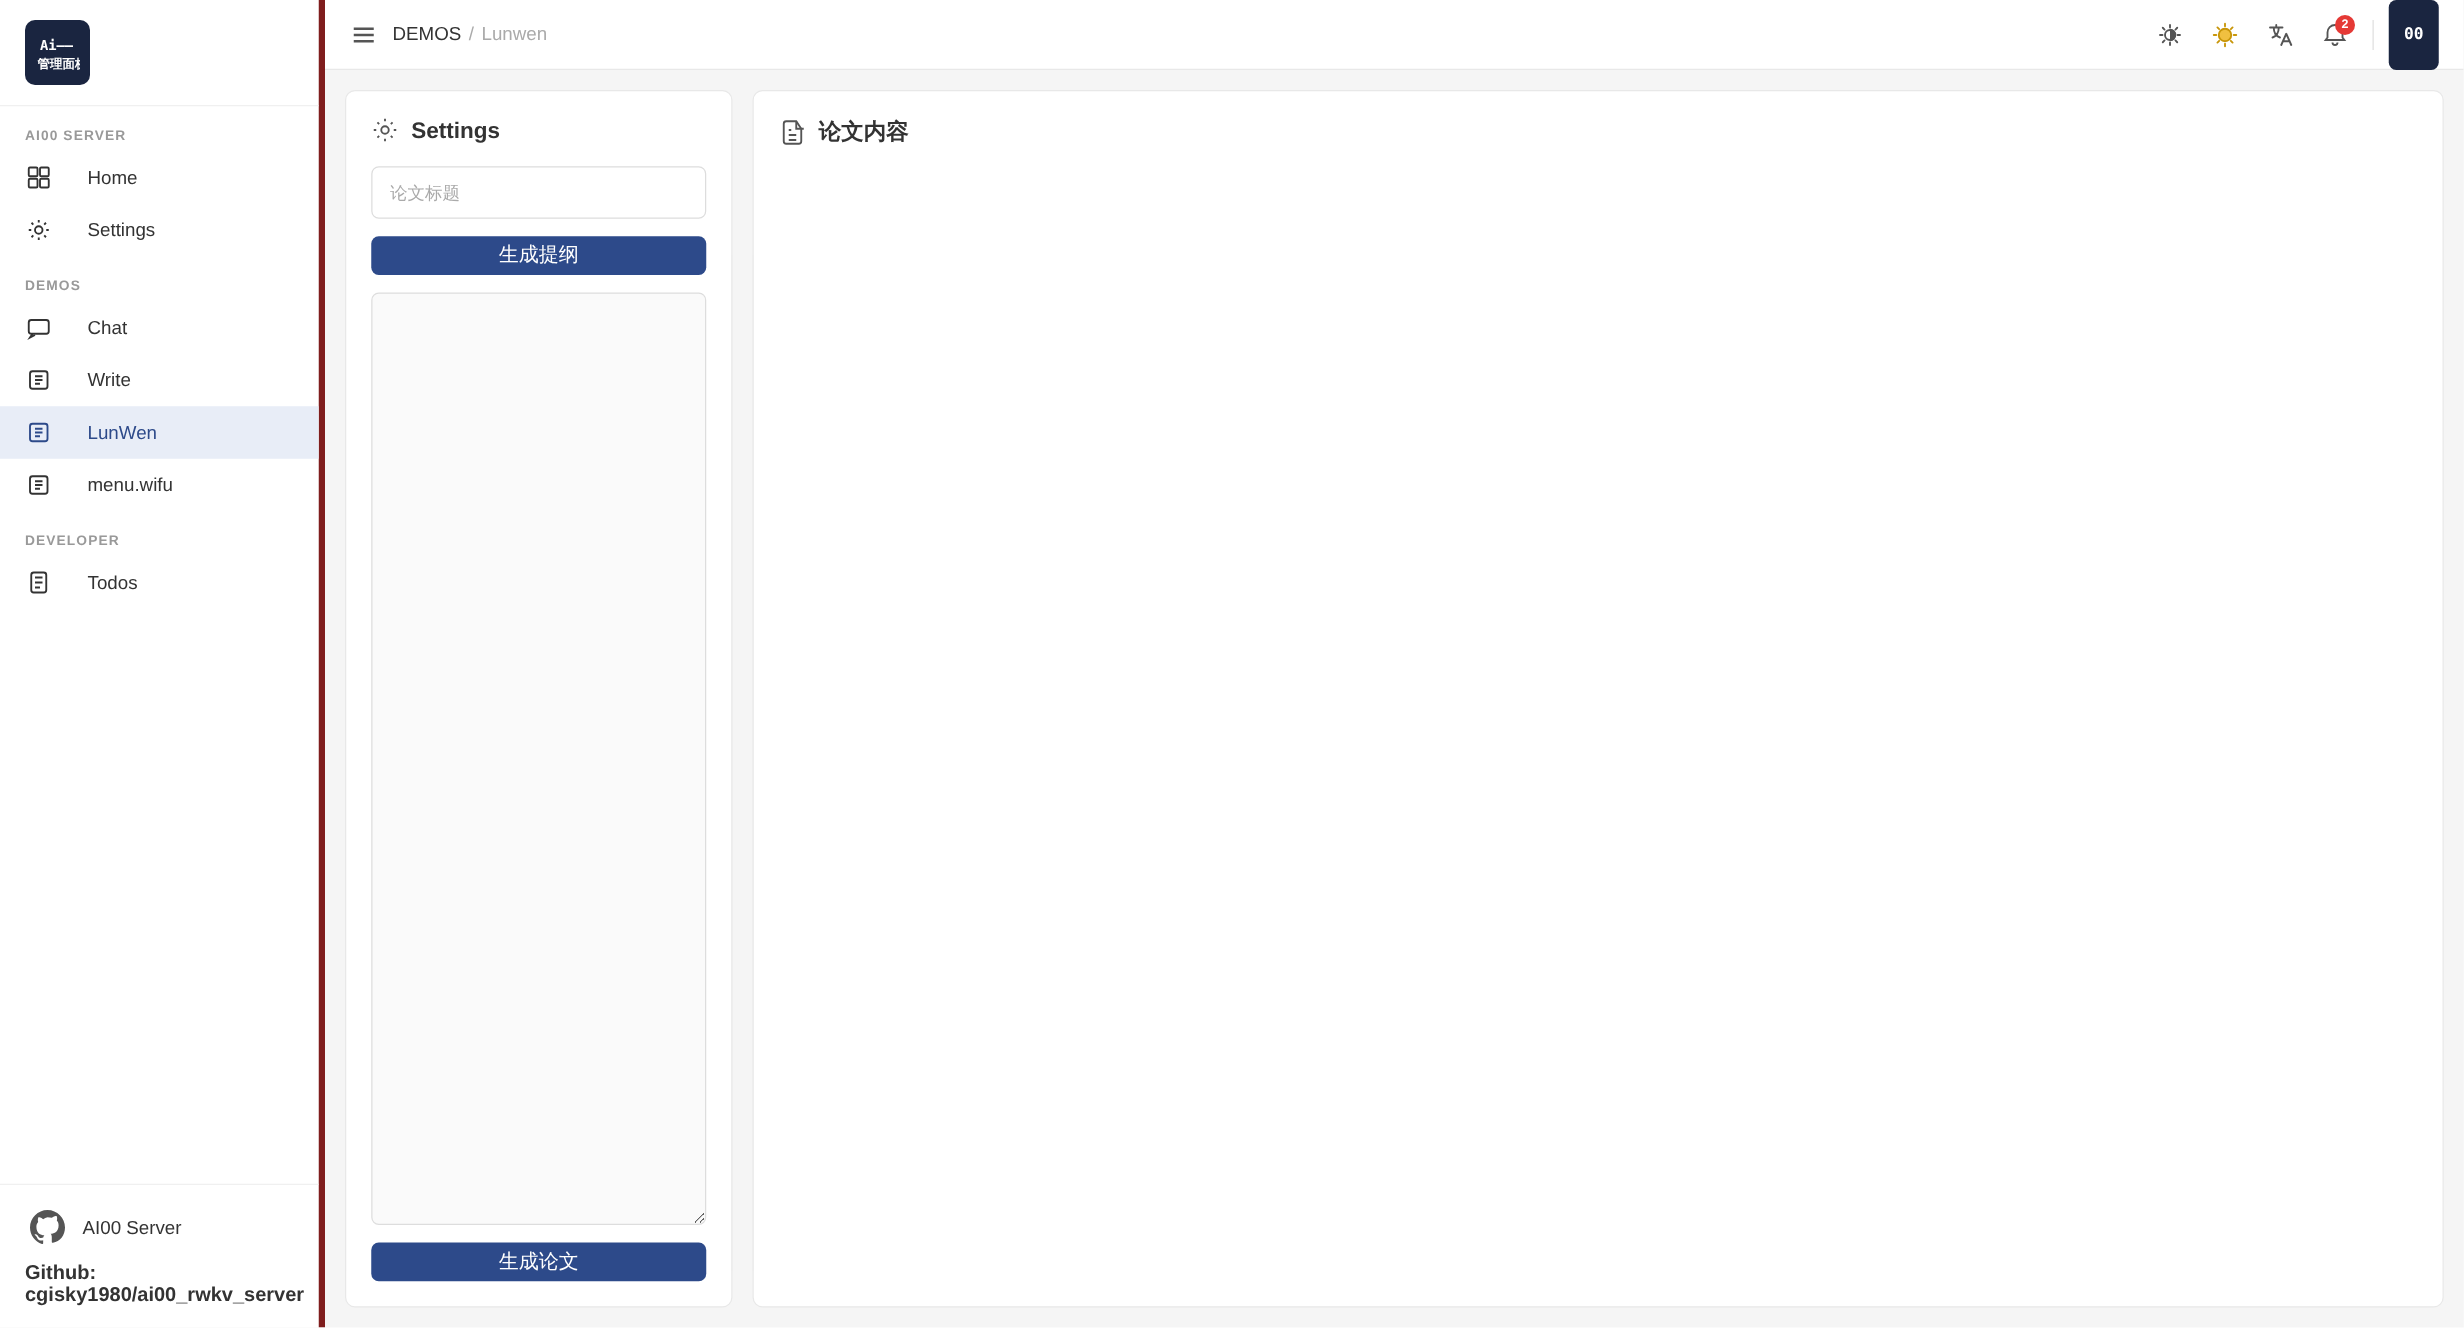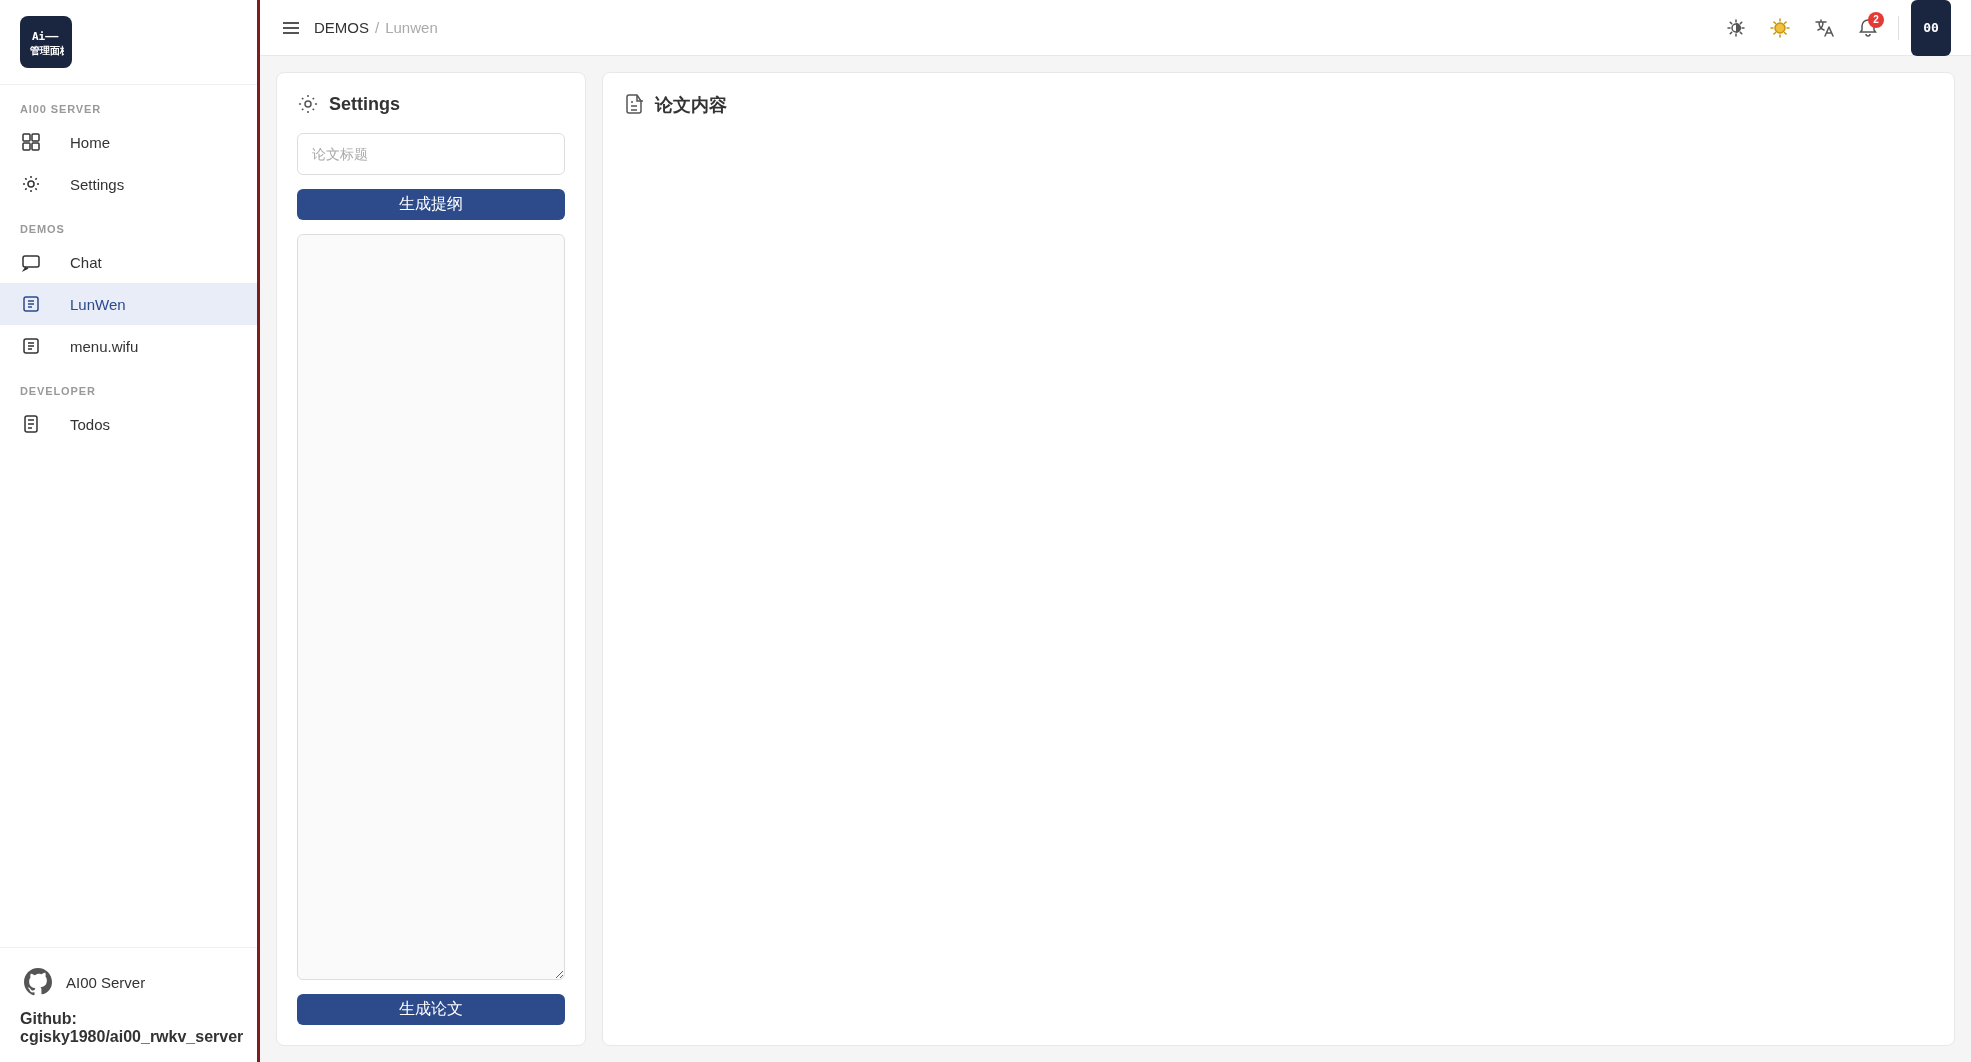--- a/index.html
+++ b/index.html
@@ -3,21 +3,21 @@
   <meta charset="utf-8">
   <style>
     * { box-sizing: border-box; margin: 0; padding: 0; }
     body { font-family: -apple-system, BlinkMacSystemFont, 'Segoe UI', sans-serif; display: flex; height: 100vh; overflow: hidden; background: #f5f5f5; }
 
     
     .sidebar {
       width: 260px;
       min-width: 260px;
       background: #fff;
-      border-right: 3px solid #7f1d1d;
+      border-right: 5px solid #7f1d1d;
       display: flex;
       flex-direction: column;
       height: 100vh;
       overflow-y: auto;
     }
     .sidebar-logo {
       padding: 16px 20px;
       display: flex;
       align-items: center;
       gap: 10px;
@@ -265,21 +265,21 @@
       flex: 1;
       background: #fff;
       border-radius: 8px;
       border: 1px solid #e8e8e8;
       padding: 20px;
       display: flex;
       flex-direction: column;
     }
     .right-panel-header {
       display: flex;
-      align-items: flex-start;
+      align-items: flex-end;
       gap: 10px;
       font-size: 18px;
       font-weight: 600;
       color: #333;
       padding-bottom: 4px;
     }
     .right-panel-content {
       flex: 1;
     }
 
@@ -326,20 +326,29 @@
   <div>
     <div class="sidebar-section-label">DEMOS</div>
     <div class="sidebar-item">
       <span class="sidebar-item-icon">
         <svg width="20" height="20" viewBox="0 0 20 20" fill="none" stroke="currentColor" stroke-width="1.5">
           <rect x="2" y="4" width="16" height="11" rx="2"></rect>
           <path d="M5 15l-2 3 4-2"></path>
         </svg>
       </span>
       <span>Chat</span>
+    </div>
+    <div class="sidebar-item">
+      <span class="sidebar-item-icon">
+        <svg width="20" height="20" viewBox="0 0 20 20" fill="none" stroke="currentColor" stroke-width="1.5">
+          <rect x="3" y="3" width="14" height="14" rx="2"></rect>
+          <path d="M7 7h6M7 10h6M7 13h4"></path>
+        </svg>
+      </span>
+      <span>Write</span>
     </div>
     <div class="sidebar-item active">
       <span class="sidebar-item-icon">
         <svg width="20" height="20" viewBox="0 0 20 20" fill="none" stroke="currentColor" stroke-width="1.5">
           <rect x="3" y="3" width="14" height="14" rx="2"></rect>
           <path d="M7 7h6M7 10h6M7 13h4"></path>
         </svg>
       </span>
       <span>LunWen</span>
     </div>

